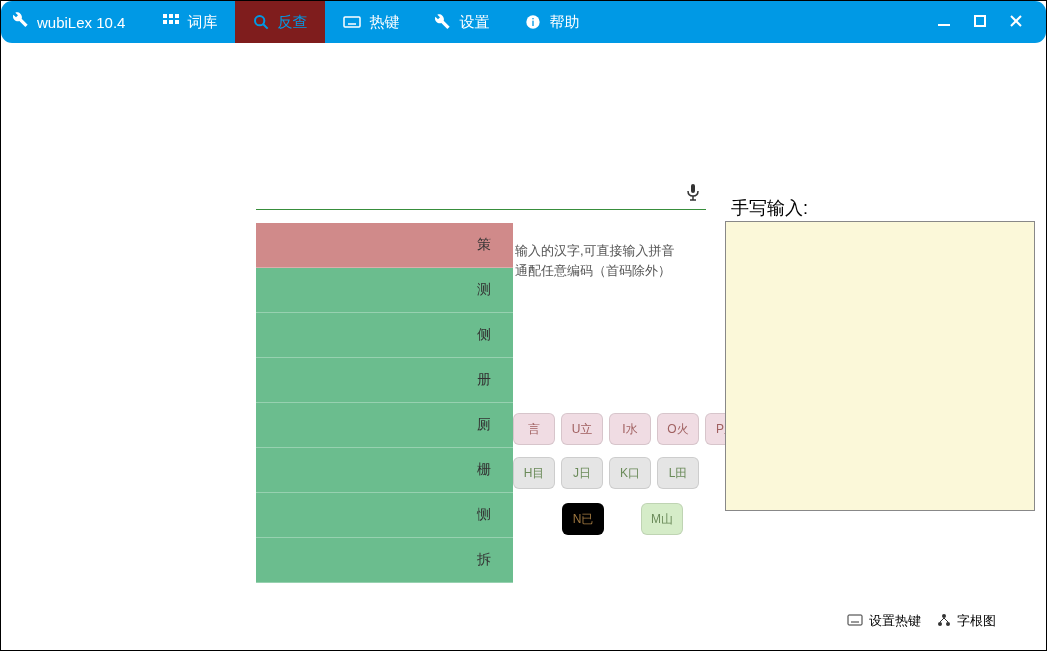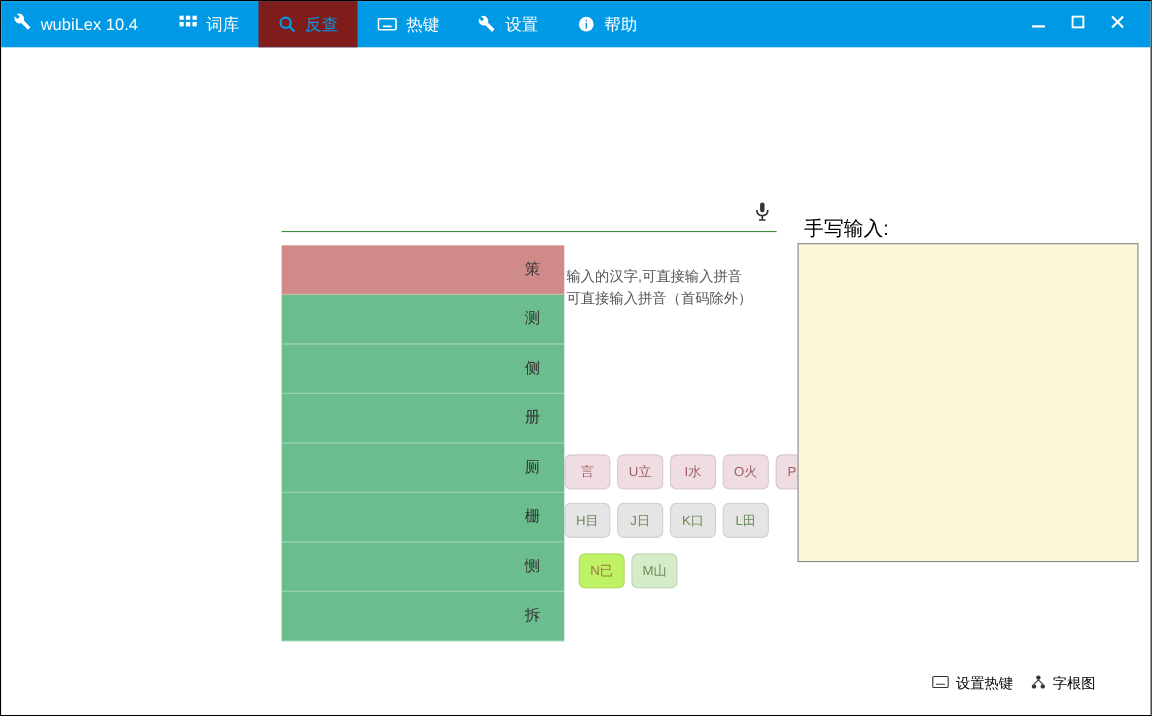--- a/index.html
+++ b/index.html
@@ -4,20 +4,21 @@
   <style>
     * { margin: 0; padding: 0; box-sizing: border-box; font-family: "Microsoft YaHei", Arial, sans-serif; }
     body { width: 1047px; height: 651px; background: #fff; border: 1px solid #000; overflow: hidden; position: relative; }
     
     .titlebar { 
       height: 42px; 
       background: #0099e5; 
       display: flex; 
       align-items: center; 
       color: #fff;
+      border-radius: 11px;
     }
     .app-icon { margin-left: 12px; margin-right: 8px; }
     .app-title { font-size: 15px; margin-right: 20px; }
     
     .tabs { display: flex; height: 100%; }
     .tab { 
       display: flex; 
       align-items: center; 
       padding: 0 18px; 
       cursor: pointer; 
@@ -92,22 +93,22 @@
       height: 32px;
       border-radius: 6px;
       display: flex;
       align-items: center;
       justify-content: center;
       font-size: 12px;
       border: 1px solid rgba(0,0,0,0.1);
     }
     .key.pink { background: #f0dce3; color: #a06060; }
     .key.green { background: #e5e5e5; color: #6b8b5a; }
-    .key.orange { background: #bef264; color: #a07840; }
-    .key.green2 { background: #d5ecc8; color: #6b8b5a; }
+    .key.orange { background: #000000; color: #a07840; margin-left: 36px; }
+    .key.green2 { background: #d5ecc8; color: #6b8b5a; margin-left: 31px; }
     
     .handwrite-label {
       position: absolute;
       left: 730px;
       top: 195px;
       font-size: 18px;
     }
     .handwrite-pad {
       position: absolute;
       left: 724px;
@@ -232,21 +233,21 @@
           <path d="M2 8c0 3 2 5 5 5s5-2 5-5" fill="none" stroke="#333" stroke-width="1.5"></path>
           <line x1="7" y1="13" x2="7" y2="17" stroke="#333" stroke-width="1.5"></line>
           <line x1="4" y1="17" x2="10" y2="17" stroke="#333" stroke-width="1.5"></line>
         </svg>
     </span>
   </div>
 </div>
 
 <div class="hint-text">
   <div>输入的汉字,可直接输入拼音</div>
-  <div>可直接输入拼音（首码除外）</div>
+  <div>通配任意编码（首码除外）</div>
 </div>
 
 <div class="dropdown">
   <div class="dropdown-item first">策</div>
   <div class="dropdown-item rest">测</div>
   <div class="dropdown-item rest">侧</div>
   <div class="dropdown-item rest">册</div>
   <div class="dropdown-item rest">厕</div>
   <div class="dropdown-item rest">栅</div>
   <div class="dropdown-item rest">恻</div>

